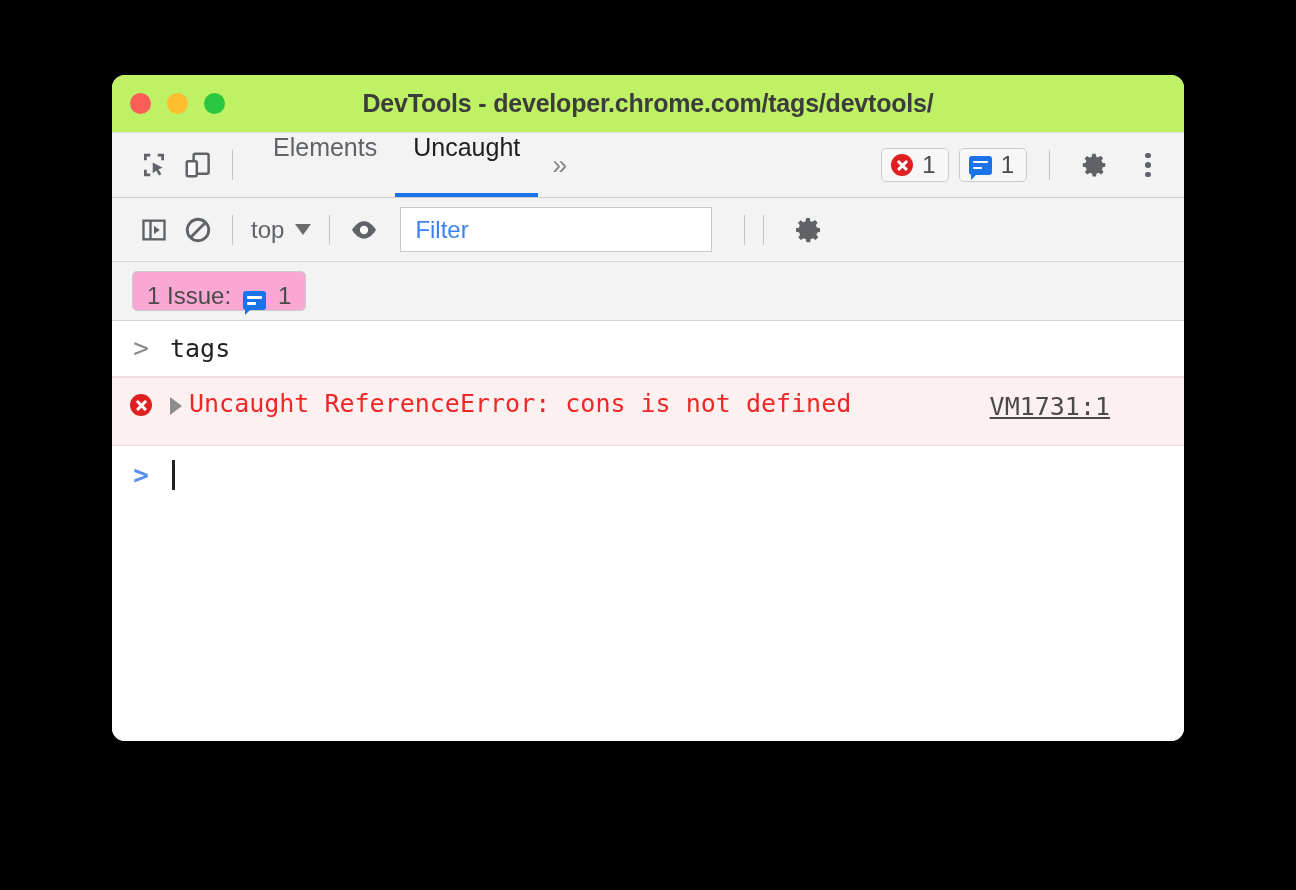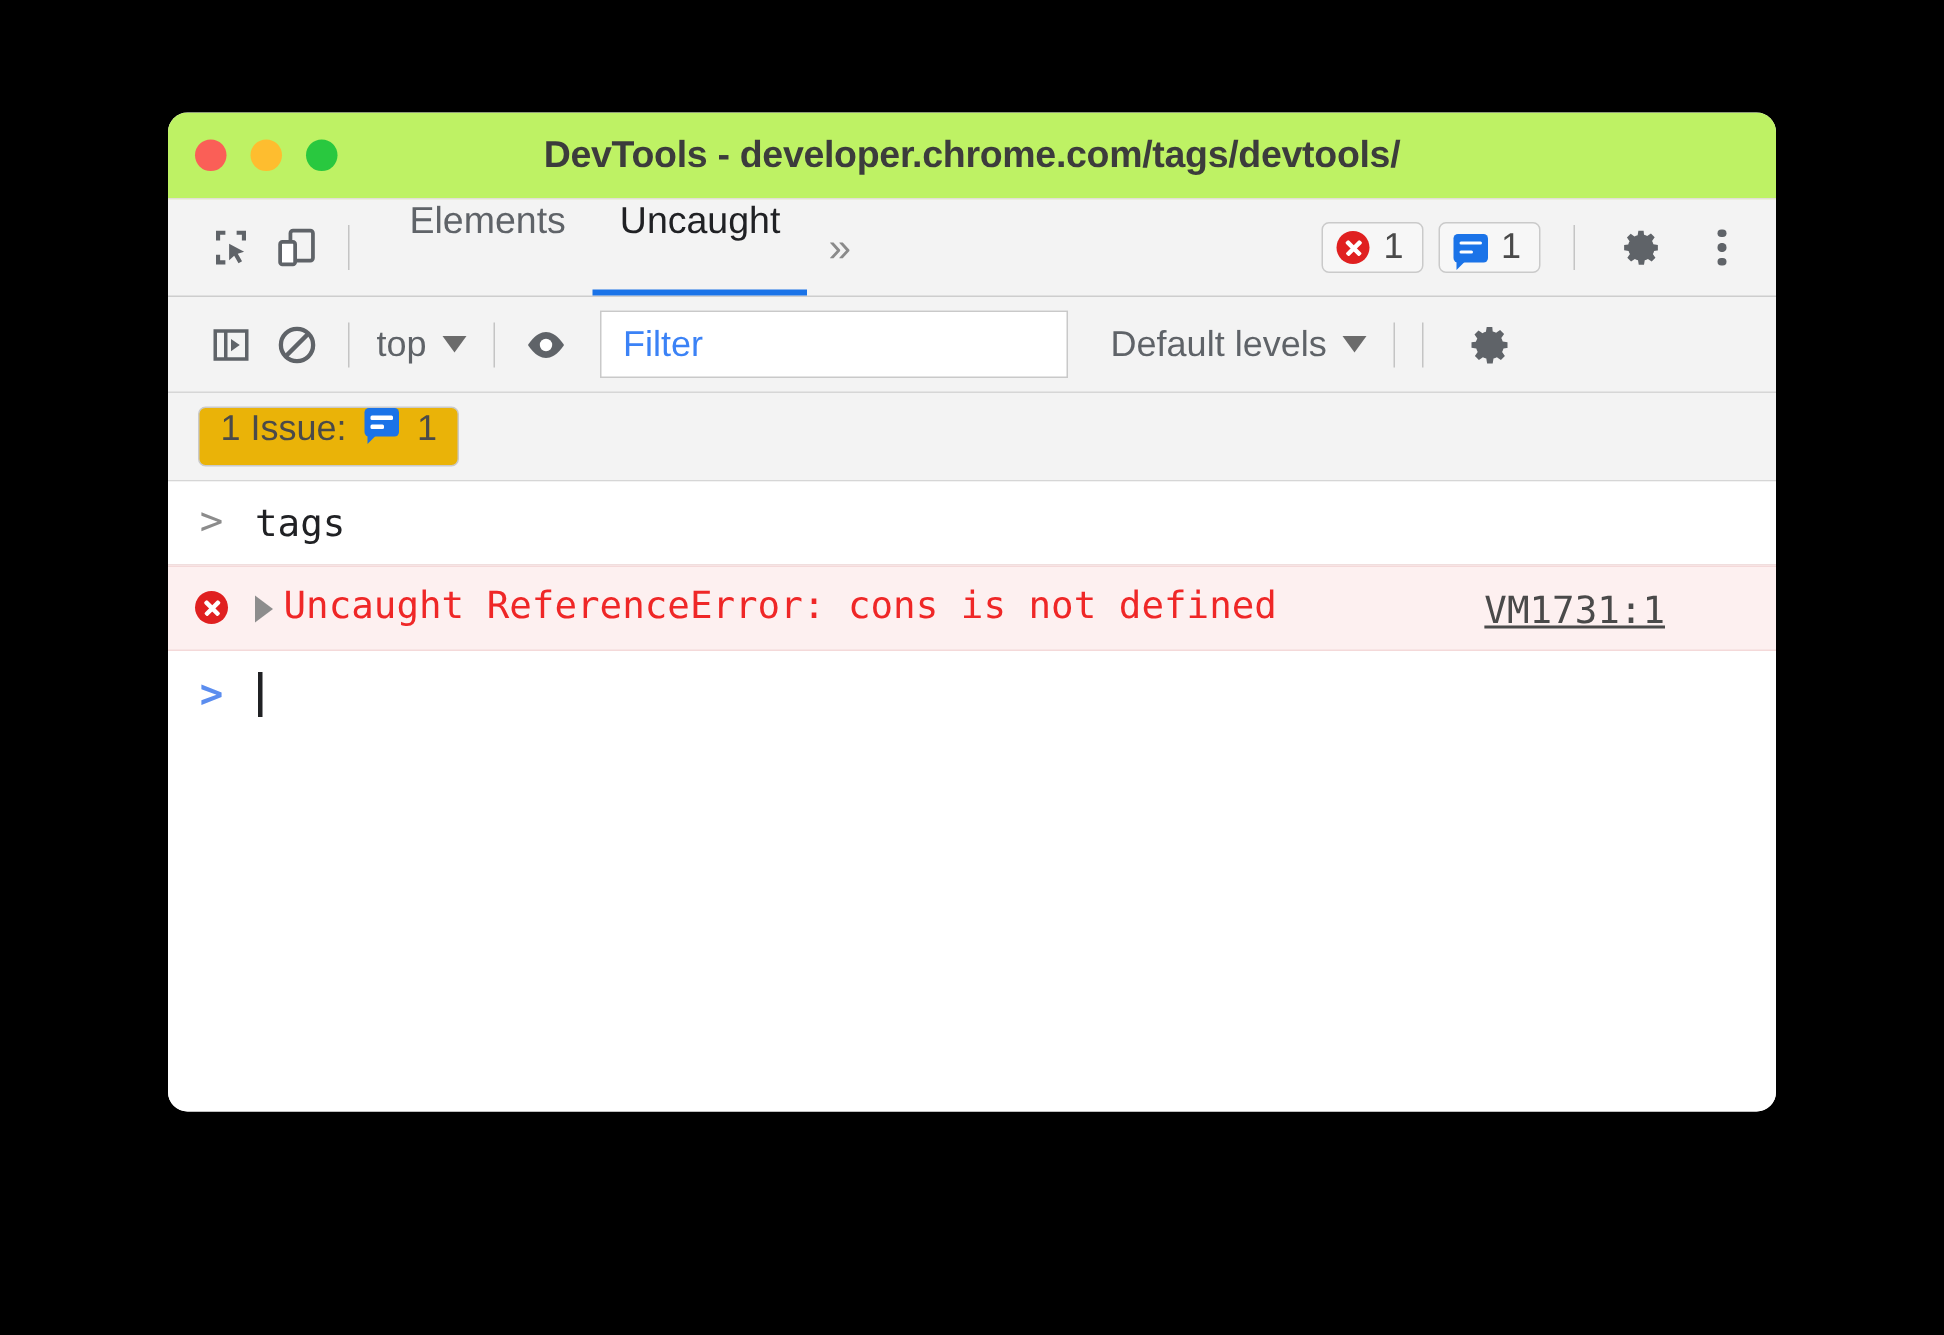--- a/index.html
+++ b/index.html
@@ -216,25 +216,25 @@
   .issues-bar {
     height: 58px;
     background: #f3f3f3;
     border-bottom: 1px solid #d6d6d6;
     display: flex;
     align-items: center;
     padding-left: 20px;
   }
   .issues-btn {
     display: flex;
-    align-items: flex-start;
+    align-items: flex-end;
     gap: 12px;
     border: 1px solid #cacaca;
     border-radius: 5px;
-    background: #eab308;
+    background: #f9a8d4;
     height: 40px;
     padding: 0 14px;
     box-sizing: border-box;
   }
   .issues-btn .lbl { font-size: 24px; color: #4a4a4a; }
   .issues-btn .count { font-size: 24px; color: #4a4a4a; }
 
   
   .console-body {
     background: #ffffff;
@@ -276,21 +276,21 @@
     font-family: "DejaVu Sans Mono", monospace;
     font-size: 25px;
     color: #202124;
     line-height: 1.25;
   }
 
   .row-error {
     background: #fdf0f0;
     border-top: 1px solid #f4d9d9;
     border-bottom: 1px solid #f4d9d9;
-    padding: 10px 0 12px 0;
+    padding: 10px 0 24px 0;
     position: relative;
   }
   .err-icon-wrap {
     width: 58px; flex: 0 0 58px;
     display: flex; justify-content: center; padding-top: 6px;
   }
   .tri {
     width: 0; height: 0;
     border-top: 9px solid transparent;
     border-bottom: 9px solid transparent;
@@ -451,24 +451,20 @@
             <path d="M12 5.5C6.8 5.5 3 12 3 12s3.8 6.5 9 6.5 9-6.5 9-6.5-3.8-6.5-9-6.5z" fill="#5f6368"></path>
             <circle cx="12" cy="12" r="3.1" fill="#ffffff"></circle>
           </svg>
         </span>
       </div>
 
       <div class="filter-input">
         <span>Filter</span>
       </div>
 
-      <div class="levels-select">
-        <span>Default levels</span>
-        <span class="caret-down"></span>
-      </div>
 
       <div class="tb-sep" style="margin-left:18px;"></div>
       <div class="tb-sep" style="margin-left:6px;"></div>
 
       <div class="tb-icon" style="margin-left:10px;">
         <span>
           <svg width="32" height="32" viewBox="0 0 24 24">
             <path fill="#5f6368" d="M12 8.2a3.8 3.8 0 100 7.6 3.8 3.8 0 000-7.6zm0 5.6a1.8 1.8 0 110-3.6 1.8 1.8 0 010 3.6z"></path>
             <path fill="#5f6368" d="M21 13.4v-2.8l-2.4-.4a6.9 6.9 0 00-.7-1.7l1.4-2-2-2-2 1.4a6.9 6.9 0 00-1.7-.7L13.4 3h-2.8l-.4 2.4a6.9 6.9 0 00-1.7.7l-2-1.4-2 2 1.4 2a6.9 6.9 0 00-.7 1.7L3 10.6v2.8l2.4.4c.16.6.4 1.17.7 1.7l-1.4 2 2 2 2-1.4c.53.3 1.1.54 1.7.7l.4 2.4h2.8l.4-2.4c.6-.16 1.17-.4 1.7-.7l2 1.4 2-2-1.4-2c.3-.53.54-1.1.7-1.7l2.4-.4z"></path>
           </svg>

